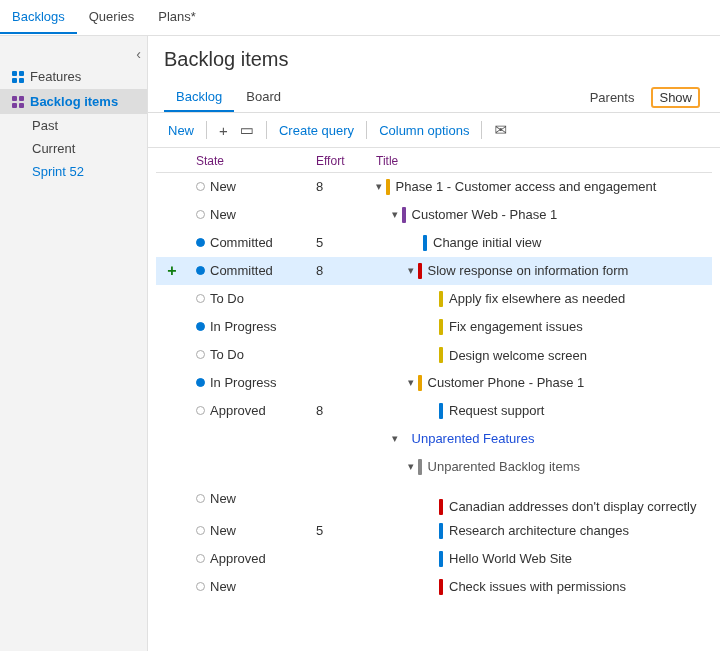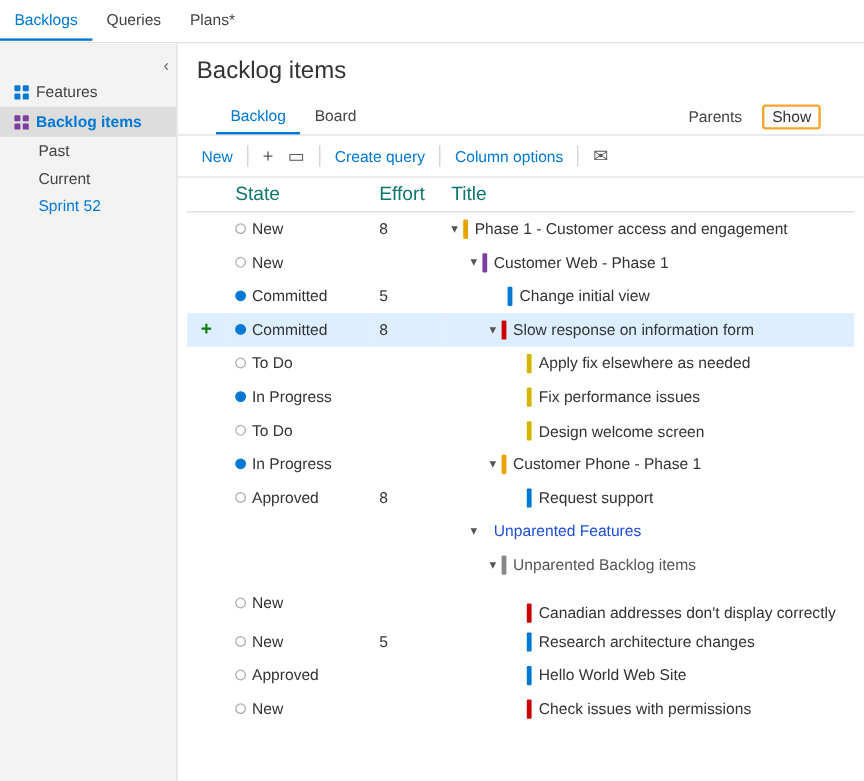--- a/index.html
+++ b/index.html
@@ -28,38 +28,38 @@
     .sidebar-subnav .sidebar-item { font-size: 13px; color: #444; padding: 4px 8px; }
 
     
     .content { flex: 1; display: flex; flex-direction: column; overflow: hidden; }
 
     
     .content-header { padding: 12px 16px 4px 16px; }
     .content-title { font-size: 20px; font-weight: 300; color: #333; margin-bottom: 8px; }
 
     
-    .tab-bar { display: flex; align-items: center; border-bottom: 1px solid #ddd; padding: 0 32px; }
+    .tab-bar { display: flex; align-items: center; border-bottom: 1px solid #ddd; padding: 0 16px; }
     .tab { padding: 6px 12px; font-size: 13px; cursor: pointer; color: #444; border-bottom: 2px solid transparent; }
     .tab.active { color: #0078d4; border-bottom: 2px solid #0078d4; font-weight: 500; }
     .tab-spacer { flex: 1; }
     .parents-show { display: flex; align-items: center; font-size: 13px; color: #444; margin-right: 4px; }
     .parents-label { margin-right: 17px; }
     .show-btn { border: 2px solid #f8a32c; border-radius: 3px; padding: 1px 6px; cursor: pointer; color: #333; font-weight: 500; }
 
     
     .toolbar { display: flex; align-items: center; padding: 6px 16px; border-bottom: 1px solid #e0e0e0; gap: 4px; }
     .toolbar-btn { display: flex; align-items: center; font-size: 13px; color: #0078d4; cursor: pointer; padding: 2px 4px; }
     .toolbar-sep { width: 1px; height: 18px; background: #ccc; margin: 0 4px; }
     .toolbar-icon { font-size: 15px; color: #555; cursor: pointer; padding: 2px 4px; }
 
     
     .table-container { flex: 1; overflow-y: auto; padding: 0 8px; }
     table { width: 100%; border-collapse: collapse; }
-    thead th { text-align: left; font-weight: 400; color: #0f766e; font-size: 16px; padding: 6px 8px 4px 8px; border-bottom: 1px solid #e0e0e0; }
+    thead th { text-align: left; font-weight: 400; color: #701a75; font-size: 12px; padding: 6px 8px 4px 8px; border-bottom: 1px solid #e0e0e0; }
     tbody tr { height: 28px; }
     td { padding: 2px 8px; font-size: 13px; vertical-align: middle; }
     .col-state { width: 120px; }
     .col-effort { width: 60px; }
     .col-title { width: auto; }
   </style>
 </head>
 <body>
 
 <div class="app-container">
@@ -241,21 +241,21 @@
                   <div style="display: flex; align-items: center;">
                     <span style="display: inline-block; width: 9px; height: 9px; border-radius: 50%; margin-right: 5px; flex-shrink: 0; background: rgb(0, 120, 212); border: 1px solid rgb(0, 120, 212);"></span>
                     <span>In Progress</span>
                   </div>
                 </td>
                 <td class="col-effort"></td>
                 <td class="col-title">
                   <div style="display: flex; align-items: center; padding-left: 48px;">
                     <span style="width: 15px; display: inline-block;"></span>
                     <span style="width: 4px; height: 16px; border-radius: 1px; margin-right: 6px; flex-shrink: 0; background: rgb(212, 180, 0);"></span>
-                    <span>Fix performance issues</span>
+                    <span>Fix engagement issues</span>
                   </div>
                 </td>
               </tr>
               <tr>
                 <td style="width: 32px; text-align: center;"></td>
                 <td class="col-state">
                   <div style="display: flex; align-items: center;">
                     <span style="display: inline-block; width: 9px; height: 9px; border-radius: 50%; margin-right: 5px; flex-shrink: 0; background: transparent; border: 1px solid rgb(170, 170, 170);"></span>
                     <span>To Do</span>
                   </div>

